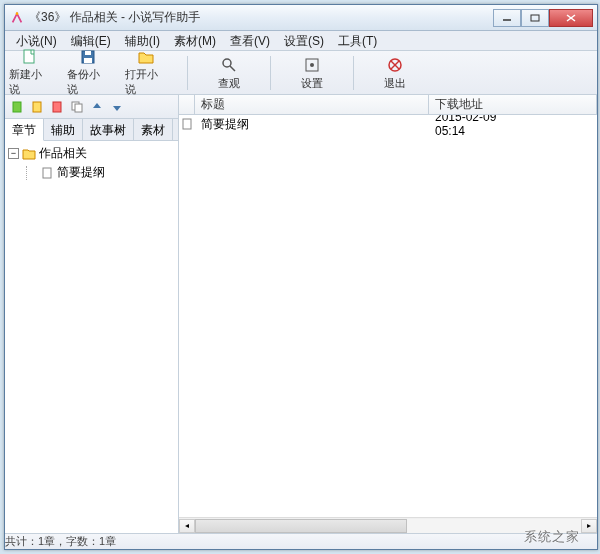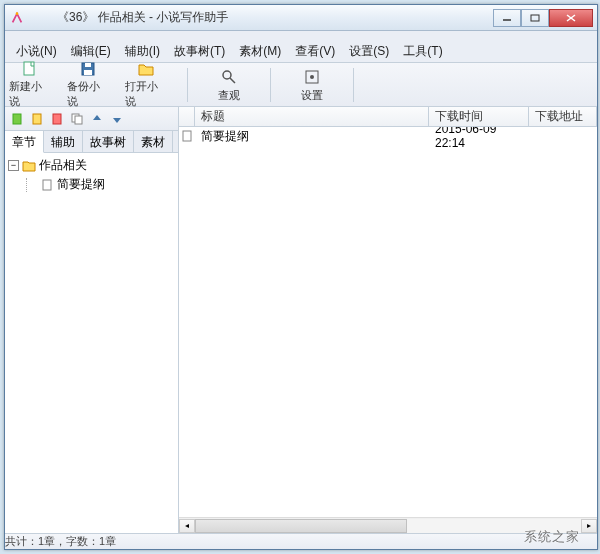--- a/index.html
+++ b/index.html
@@ -1,27 +1,27 @@
 <!DOCTYPE html>
 <html><head>
 <meta charset="utf-8">
 <style>
 * { box-sizing: border-box; margin: 0; padding: 0; }
 body { font-family: "Microsoft YaHei", SimSun, Arial, sans-serif; font-size: 12px; background: #d4e4f0; overflow: hidden; width: 600px; height: 554px; }
 
 .window { width: 594px; height: 546px; margin: 4px; background: #f0f0f0; border: 1px solid #5a7ca0; display: flex; flex-direction: column; box-shadow: 0 0 3px rgba(0,0,0,0.3); }
 
-.titlebar { height: 26px; background: linear-gradient(to bottom, #f8fbfe 0%, #e6eef7 50%, #d8e4f0 100%); display: flex; align-items: center; padding: 0 4px; border-bottom: 1px solid #a8bacd; gap: 28px; }
+.titlebar { height: 26px; background: linear-gradient(to bottom, #f8fbfe 0%, #e6eef7 50%, #d8e4f0 100%); display: flex; align-items: center; padding: 0 4px; border-bottom: 1px solid #a8bacd; }
 .titlebar .app-icon { width: 16px; height: 16px; margin-right: 4px; display: inline-flex; align-items: center; justify-content: center; }
 .titlebar .title-text { flex: 1; font-size: 12px; color: #333; }
 .titlebar .win-buttons { display: flex; gap: 0; }
 .titlebar .win-btn { width: 28px; height: 18px; border: 1px solid #8ea8c4; background: linear-gradient(#f4f8fc, #dce8f4); display: flex; align-items: center; justify-content: center; font-size: 10px; cursor: pointer; }
 .titlebar .win-btn.close { width: 44px; background: linear-gradient(#e88, #c44); color: #fff; border-color: #a33; }
 
-.menubar { height: 32px; background: #eaeef5; display: flex; align-items: flex-end; padding: 0 4px; border-bottom: 1px solid #c5d0db; }
+.menubar { height: 20px; background: #eaeef5; display: flex; align-items: flex-start; padding: 0 4px; border-bottom: 1px solid #c5d0db; }
 .menubar .menu-item { padding: 2px 7px; font-size: 12px; color: #222; cursor: pointer; }
 
 .toolbar { height: 44px; background: linear-gradient(#f4f6fa, #e8ecf3); display: flex; align-items: center; padding: 0 4px; border-bottom: 1px solid #c5d0db; gap: 16px; }
 .toolbar .tbtn { width: 42px; height: 40px; display: flex; flex-direction: column; align-items: center; justify-content: center; cursor: pointer; font-size: 11px; color: #333; }
 .toolbar .tbtn .ticon { width: 20px; height: 20px; display: flex; align-items: center; justify-content: center; margin-bottom: 1px; }
 .toolbar .sep { width: 1px; height: 34px; background: #c5d0db; margin: 0 4px; }
 
 .workspace { flex: 1; display: flex; background: #fff; overflow: hidden; }
 
 .left-panel { width: 174px; border-right: 1px solid #c5d0db; display: flex; flex-direction: column; background: #f4f6fa; }
@@ -91,21 +91,20 @@
             <line x1="9" y1="1" x2="1" y2="7" stroke="#fff" stroke-width="1.5"></line>
           </svg>
         </div>
     </div>
   </div>
 
   <div class="menubar">
     <span class="menu-item">小说(N)</span>
     <span class="menu-item">编辑(E)</span>
     <span class="menu-item">辅助(I)</span>
-    <span class="menu-item">故事树(T)</span>
     <span class="menu-item">素材(M)</span>
     <span class="menu-item">查看(V)</span>
     <span class="menu-item">设置(S)</span>
     <span class="menu-item">工具(T)</span>
   </div>
 
   <div class="toolbar">
     <div class="tbtn">
       <span class="ticon">
           <svg width="18" height="18" viewBox="0 0 18 18">
@@ -147,20 +146,30 @@
     <div class="tbtn">
       <span class="ticon">
           <svg width="18" height="18" viewBox="0 0 18 18">
             <rect x="3" y="3" width="12" height="12" fill="none" stroke="#555"></rect>
             <circle cx="9" cy="9" r="2" fill="#555"></circle>
           </svg>
         </span>
       <span>设置</span>
     </div>
     <div class="sep"></div>
+    <div class="tbtn">
+      <span class="ticon">
+          <svg width="18" height="18" viewBox="0 0 18 18">
+            <circle cx="9" cy="9" r="6" fill="none" stroke="#c33" stroke-width="1.5"></circle>
+            <line x1="5" y1="5" x2="13" y2="13" stroke="#c33" stroke-width="1.5"></line>
+            <line x1="13" y1="5" x2="5" y2="13" stroke="#c33" stroke-width="1.5"></line>
+          </svg>
+        </span>
+      <span>退出</span>
+    </div>
   </div>
 
   <div class="workspace">
 
     <div class="left-panel">
       <div class="left-toolbar">
         <span class="ltbtn">
             <svg width="14" height="14">
               <rect x="3" y="2" width="8" height="10" fill="#7c4" stroke="#4a2"></rect>
             </svg>
@@ -219,32 +228,31 @@
             <span>简要提纲</span>
           </div>
         </div>
       </div>
     </div>
 
     <div class="right-panel">
       <div class="list-header">
         <div class="col c0"></div>
         <div class="col c1">标题</div>
-        <div class="col c2">下载时间</div>
         <div class="col c3">下载地址</div>
       </div>
       <div class="list-body">
         <div class="list-row">
           <span class="cell c0">
               <svg width="12" height="12">
                 <rect x="2" y="1" width="8" height="10" fill="#fff" stroke="#888"></rect>
               </svg>
             </span>
           <span class="cell c1">简要提纲</span>
-          <span class="cell c2">2015-06-09 22:14</span>
+          <span class="cell c2">2015-02-09 05:14</span>
           <span class="cell c3"></span>
         </div>
       </div>
       <div class="hscroll">
         <div class="sbtn">◂</div>
         <div class="track">
             <div class="thumb"></div>
           </div>
         <div class="sbtn">▸</div>
       </div>

